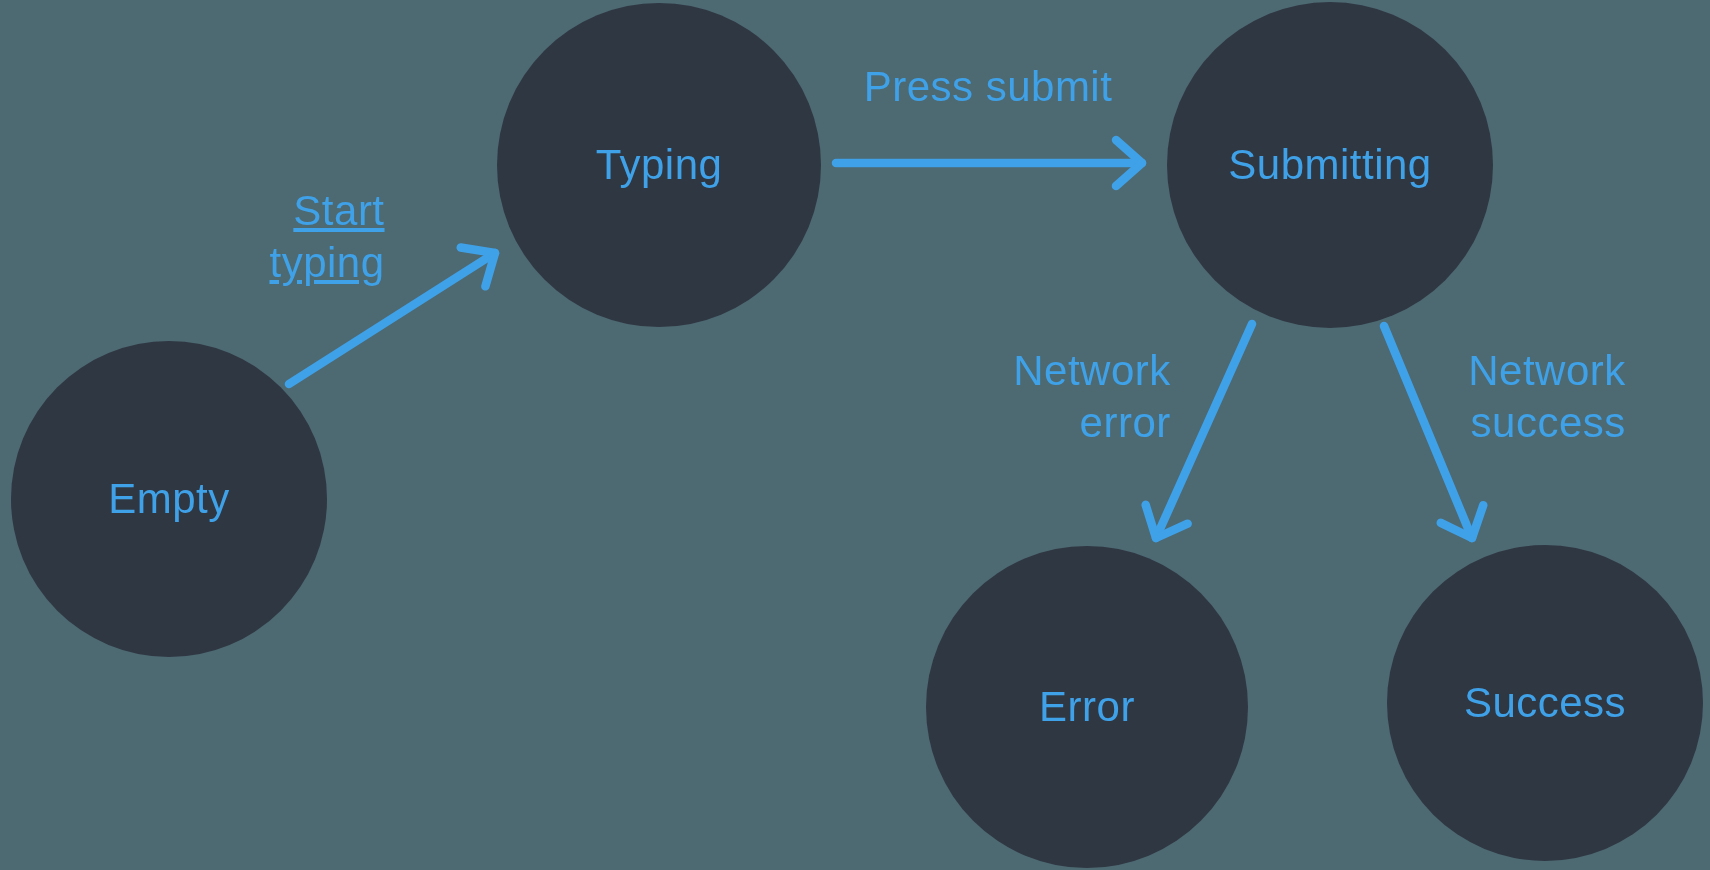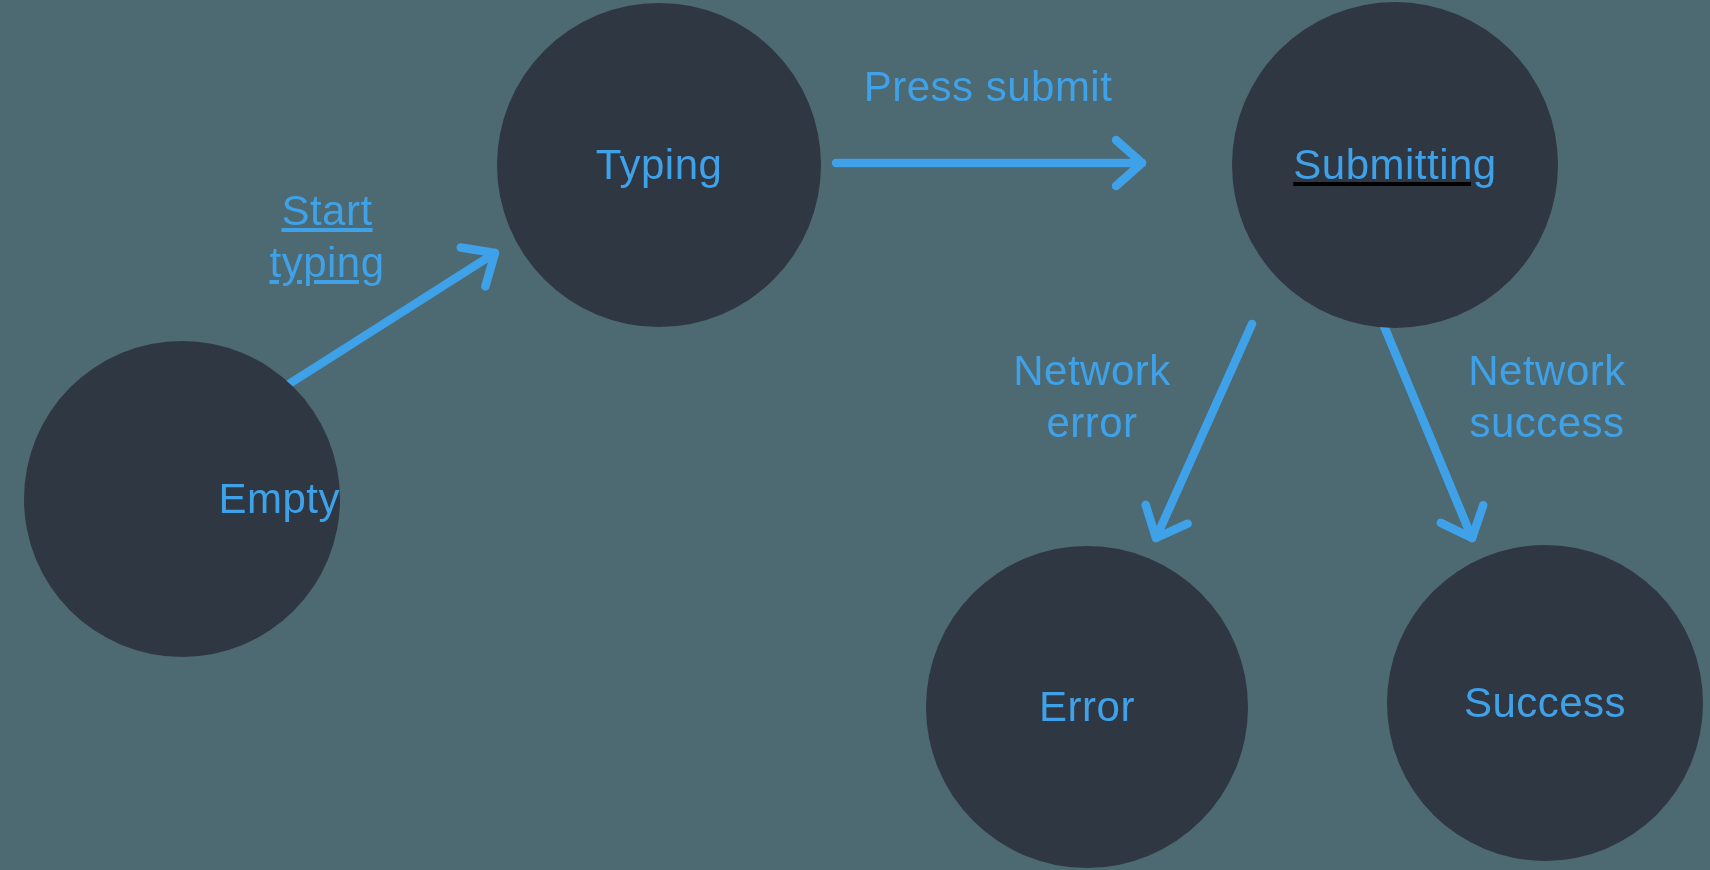--- a/index.html
+++ b/index.html
@@ -44,27 +44,27 @@
     white-space: nowrap;
   }
   .transition-label {
     position: absolute;
     transform: translate(-50%, -50%);
     color: var(--accent, #3FA1E8);
     font-size: 42px;
     font-weight: 500;
     letter-spacing: 0.5px;
     line-height: 52px;
-    text-align: center;
+    text-align: right;
     white-space: pre-line;
   }
   
-  .node-empty      { left: 24px;    top: 341px; width: 316px; height: 316px; justify-content: flex-end; }
+  .node-empty      { left: 11px;    top: 341px; width: 316px; height: 316px; }
   .node-typing     { left: 497px;  top: 3px;   width: 324px; height: 324px; }
-  .node-submitting { left: 1232px; top: 2px;   width: 326px; height: 326px; text-decoration: underline; }
+  .node-submitting { left: 1167px; top: 2px;   width: 326px; height: 326px; }
   .node-error      { left: 926px;  top: 546px; width: 322px; height: 322px; }
   .node-success    { left: 1387px; top: 545px; width: 316px; height: 316px; }
   
   .label-start-typing    { left: 327px;  top: 237px; text-decoration: underline; }
   .label-press-submit    { left: 988px;  top: 87px;  }
   .label-network-error   { left: 1092px; top: 397px; }
   .label-network-success { left: 1547px; top: 397px; }
 </style>
 </head>
 <body>

